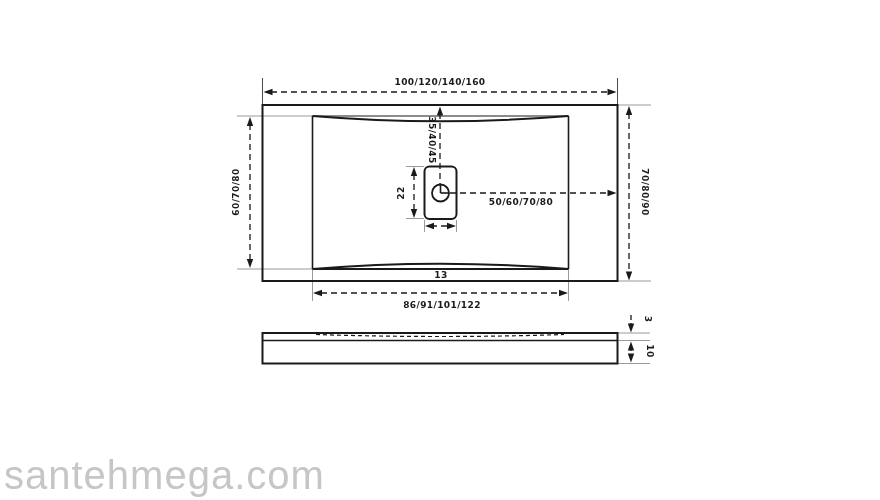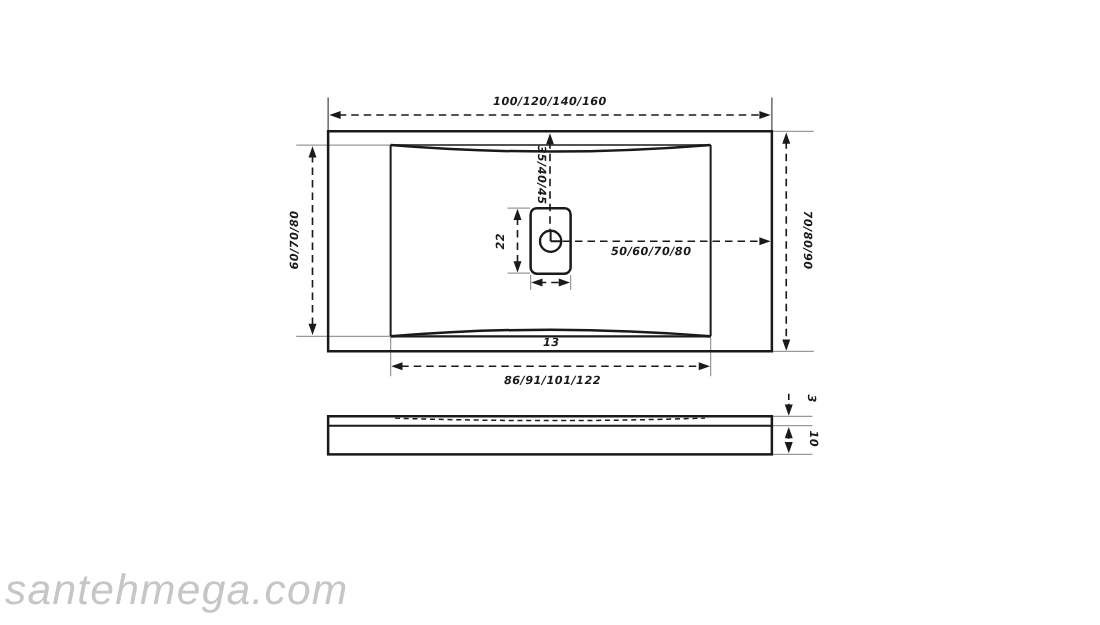--- a/index.html
+++ b/index.html
@@ -1,25 +1,25 @@
 <!DOCTYPE html>
 <html><head>
 <meta charset="utf-8">
 <style>
   html,body{margin:0;padding:0;background:#ffffff;}
   #canvas{position:relative;width:812px;height:500px;background:#ffffff;overflow:hidden;
-          font-family:"DejaVu Sans",sans-serif;font-style:italic;}
+          font-family:"DejaVu Sans",sans-serif;}
   #drawing-svg{position:absolute;left:0;top:0;}
   .dim-label{position:absolute;font-family:"DejaVu Sans",sans-serif;font-weight:bold;
              font-size:9px;color:#1a1a1a;white-space:nowrap;letter-spacing:0.4px;
              transform:translate(-50%,-50%);}
   .rot90{transform:translate(-50%,-50%) rotate(90deg);}
   .rotm90{transform:translate(-50%,-50%) rotate(-90deg);}
   #watermark{position:absolute;left:4px;top:453px;font-family:"Liberation Sans",sans-serif;
-             font-size:34px;font-weight:400;color:#c6c6c6;letter-spacing:1px;}
+             font-size:40px;font-weight:400;color:#c6c6c6;letter-spacing:1px;}
 </style>
 </head>
 <body>
 
 <div id="canvas">
 
   <svg id="drawing-svg" width="880" height="500" viewBox="0 0 880 500">
 
     <g>
 

